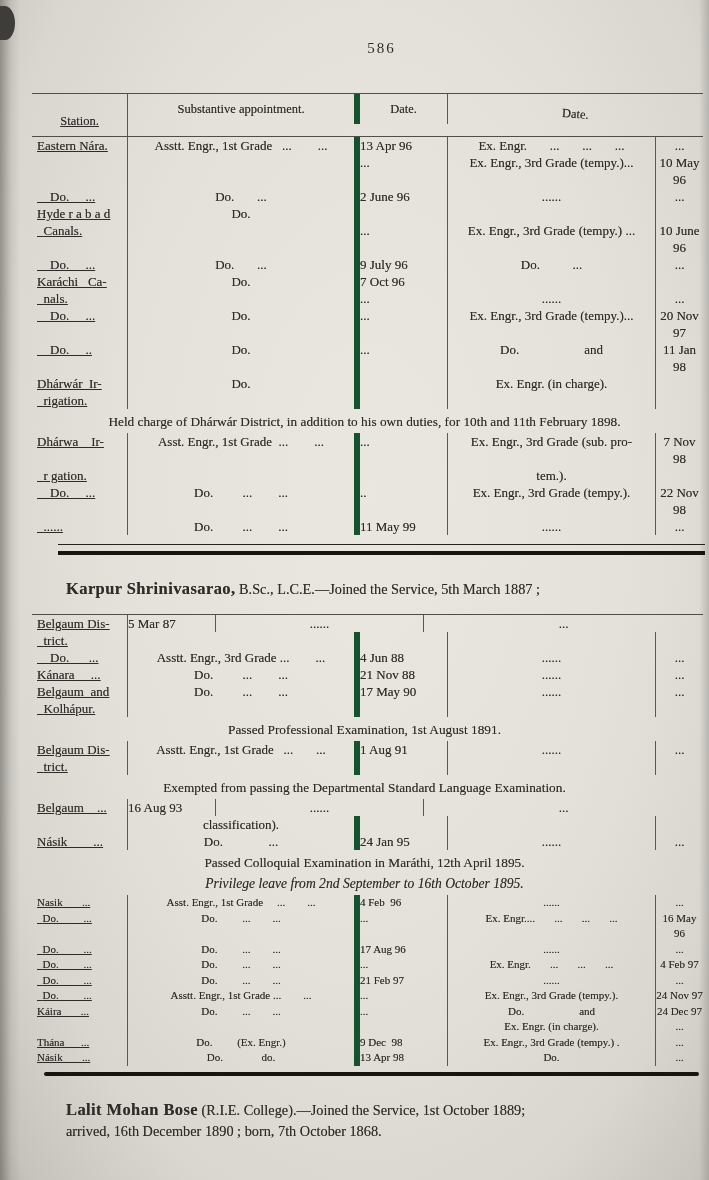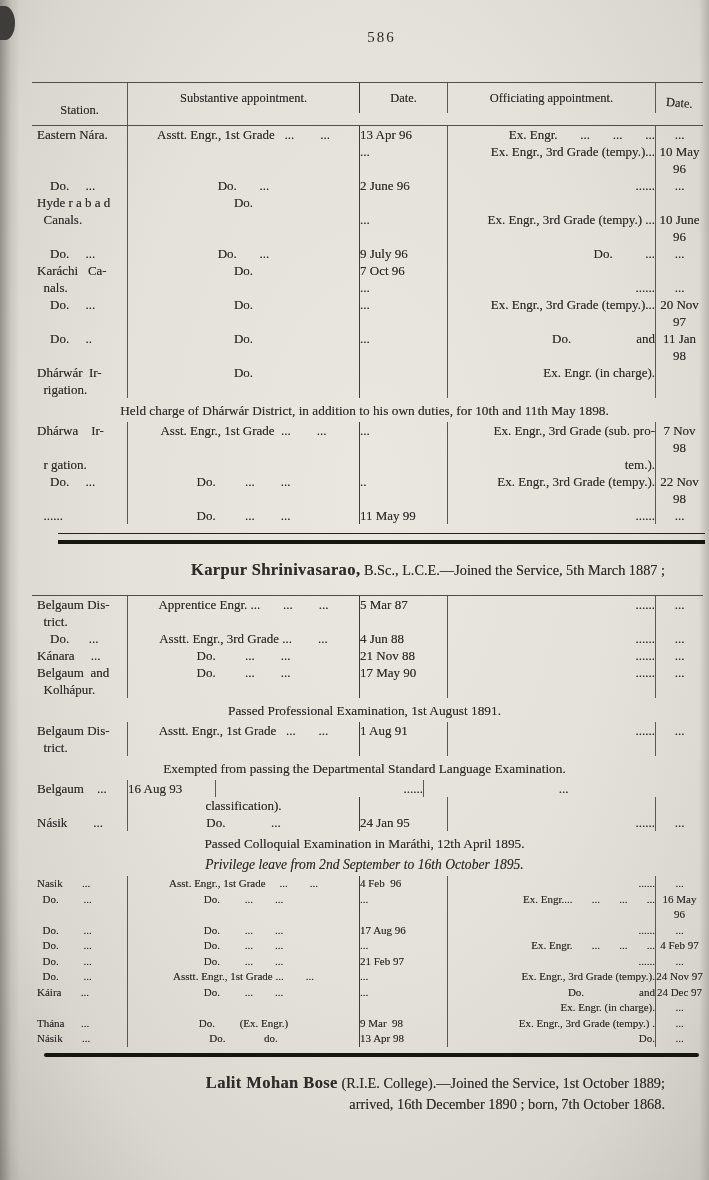--- a/index.html
+++ b/index.html
@@ -17,47 +17,47 @@
     background:linear-gradient(to right, rgba(90,88,82,.55), rgba(150,148,142,.25) 55%, rgba(0,0,0,0));
   }
   .edge-right{
     position:absolute;right:0;top:0;width:10px;height:100%;
     background:linear-gradient(to left, rgba(120,118,112,.35), rgba(0,0,0,0));
   }
   .blob{
     position:absolute;left:0;top:6px;width:15px;height:34px;
     background:#3f3d39;border-radius:0 70% 65% 0 / 0 50% 50% 0;
   }
-  .content{position:absolute;inset:0;padding:17px 4px 0 18px;box-sizing:border-box;}
+  .content{position:absolute;inset:0;padding:28px 4px 0 18px;box-sizing:border-box;}
   .pagenum{text-align:center;font-size:15px;letter-spacing:2px;margin:12px 0 0 40px;}
 
   .table{margin:0 2px 0 14px;}
   .topline{border-top:1.4px solid #504e48;}
   .t-header{display:flex;border-top:1.4px solid #504e48;border-bottom:1.2px solid #504e48;align-items:flex-start;margin-top:36px;}
   .t-header .c{font-size:12.5px;padding:7px 2px 6px;text-align:center;white-space:normal;}
   .t-header .c1{padding-top:19px;}
   .t-header .c5{padding-top:12px;transform:rotate(4deg);}
   .t-row{display:flex;}
   .c{white-space:pre-wrap;font-size:13px;line-height:17px;min-height:17px;box-sizing:border-box;
      text-shadow:0 0 .5px rgba(46,44,40,.55);}
-  .c1{width:96px;text-align:left;padding-left:5px;border-right:1px solid #5a5852;}
-  .c2{width:232px;text-align:center;border-right:1px solid #14532d;}
+  .c1{width:96px;text-align:left;padding-left:5px;border-right:1px solid #5a5852;text-decoration:underline;}
+  .c2{width:232px;text-align:center;border-right:6px solid #14532d;}
   .c3{width:88px;border-right:1px solid #5a5852;}
-  .c4{width:208px;text-align:right;border-right:1px solid #5a5852;}
+  .c4{width:208px;text-align:center;border-right:1px solid #5a5852;}
   .c5{flex:1;text-align:center;}
   .tight .c{line-height:15.5px;min-height:15.5px;font-size:11px;}
 
   .note{text-align:center;font-size:13.3px;margin:4px 8px 3px 14px;line-height:17px;
         text-shadow:0 0 .5px rgba(46,44,40,.5);}
   .note.italic{font-style:italic;font-size:13.6px;}
 
   .divider-double{margin:9px 0 4px 40px;height:6px;border-top:1.6px solid #24221e;border-bottom:4px solid #17150f;}
   .divider-single{margin:6px 6px 0 26px;height:0;border-top:4px solid #17150f;border-radius:2px;}
 
-  .heading{text-align:right;margin:15px 40px 14px 48px;font-size:14.3px;line-height:21px;
+  .heading{text-align:left;margin:23px 40px 14px 48px;font-size:14.3px;line-height:21px;
            text-shadow:0 0 .5px rgba(46,44,40,.55);}
   .heading .name{font-weight:bold;font-size:16.5px;letter-spacing:.4px;}
   .heading .sub{display:block;}
 </style>
 </head>
 <body>
 
 <div class="paper"></div>
 <div class="gutter"></div>
 <div class="edge-right"></div>
@@ -66,21 +66,20 @@
 <div class="content">
 
   <div class="pagenum">586</div>
 
   <section>
     <div class="table">
       <div class="t-header">
         <span class="c c1">Station.</span>
         <span class="c c2">Substantive appointment.</span>
         <span class="c c3">Date.</span>
-        <span class="c c4">Officiating appointment.</span>
         <span class="c c5">Date.</span>
       </div>
       <div class="t-body">
           <div class="t-row">
             <span class="c c1">Eastern Nára.</span>
             <span class="c c2">Asstt. Engr., 1st Grade   ...        ...</span>
             <span class="c c3">13 Apr 96</span>
             <span class="c c4">Ex. Engr.       ...       ...       ...</span>
             <span class="c c5">...</span>
           </div>
@@ -156,21 +155,21 @@
           </div>
           <div class="t-row">
             <span class="c c1">  rigation.</span>
             <span class="c c2"></span>
             <span class="c c3"></span>
             <span class="c c4"></span>
             <span class="c c5"></span>
           </div>
         </div>
     </div>
-    <div class="note">Held charge of Dhárwár District, in addition to his own duties, for 10th and 11th May 1898.</div>
+    <div class="note">Held charge of Dhárwár District, in addition to his own duties, for 10th and 11th February 1898.</div>
     <div class="table">
       <div class="t-body">
           <div class="t-row">
             <span class="c c1">Dhárwa    Ir-</span>
             <span class="c c2">Asst. Engr., 1st Grade  ...        ...</span>
             <span class="c c3">...</span>
             <span class="c c4">Ex. Engr., 3rd Grade (sub. pro-</span>
             <span class="c c5">7 Nov 98</span>
           </div>
           <div class="t-row">
@@ -201,21 +200,20 @@
   <div class="divider-double"></div>
 
   <section>
     <div class="heading">
       <span class="name">Karpur Shrinivasarao,</span><span> B.Sc., L.C.E.—Joined the Service, 5th March 1887 ;</span>
     </div>
     <div class="table topline">
       <div class="t-body">
           <div class="t-row">
             <span class="c c1">Belgaum Dis-</span>
-            <span class="c c2">Apprentice Engr. ...       ...        ...</span>
             <span class="c c3">5 Mar 87</span>
             <span class="c c4">......</span>
             <span class="c c5">...</span>
           </div>
           <div class="t-row">
             <span class="c c1">  trict.</span>
             <span class="c c2"></span>
             <span class="c c3"></span>
             <span class="c c4"></span>
             <span class="c c5"></span>
@@ -350,21 +348,21 @@
           <div class="t-row">
             <span class="c c1"></span>
             <span class="c c2"></span>
             <span class="c c3"></span>
             <span class="c c4">Ex. Engr. (in charge).</span>
             <span class="c c5">...</span>
           </div>
           <div class="t-row">
             <span class="c c1">Thána      ...</span>
             <span class="c c2">Do.         (Ex. Engr.)</span>
-            <span class="c c3">9 Mar  98</span>
+            <span class="c c3">9 Dec  98</span>
             <span class="c c4">Ex. Engr., 3rd Grade (tempy.) .</span>
             <span class="c c5">...</span>
           </div>
           <div class="t-row">
             <span class="c c1">Násik       ...</span>
             <span class="c c2">Do.              do.</span>
             <span class="c c3">13 Apr 98</span>
             <span class="c c4">Do.</span>
             <span class="c c5">...</span>
           </div>

